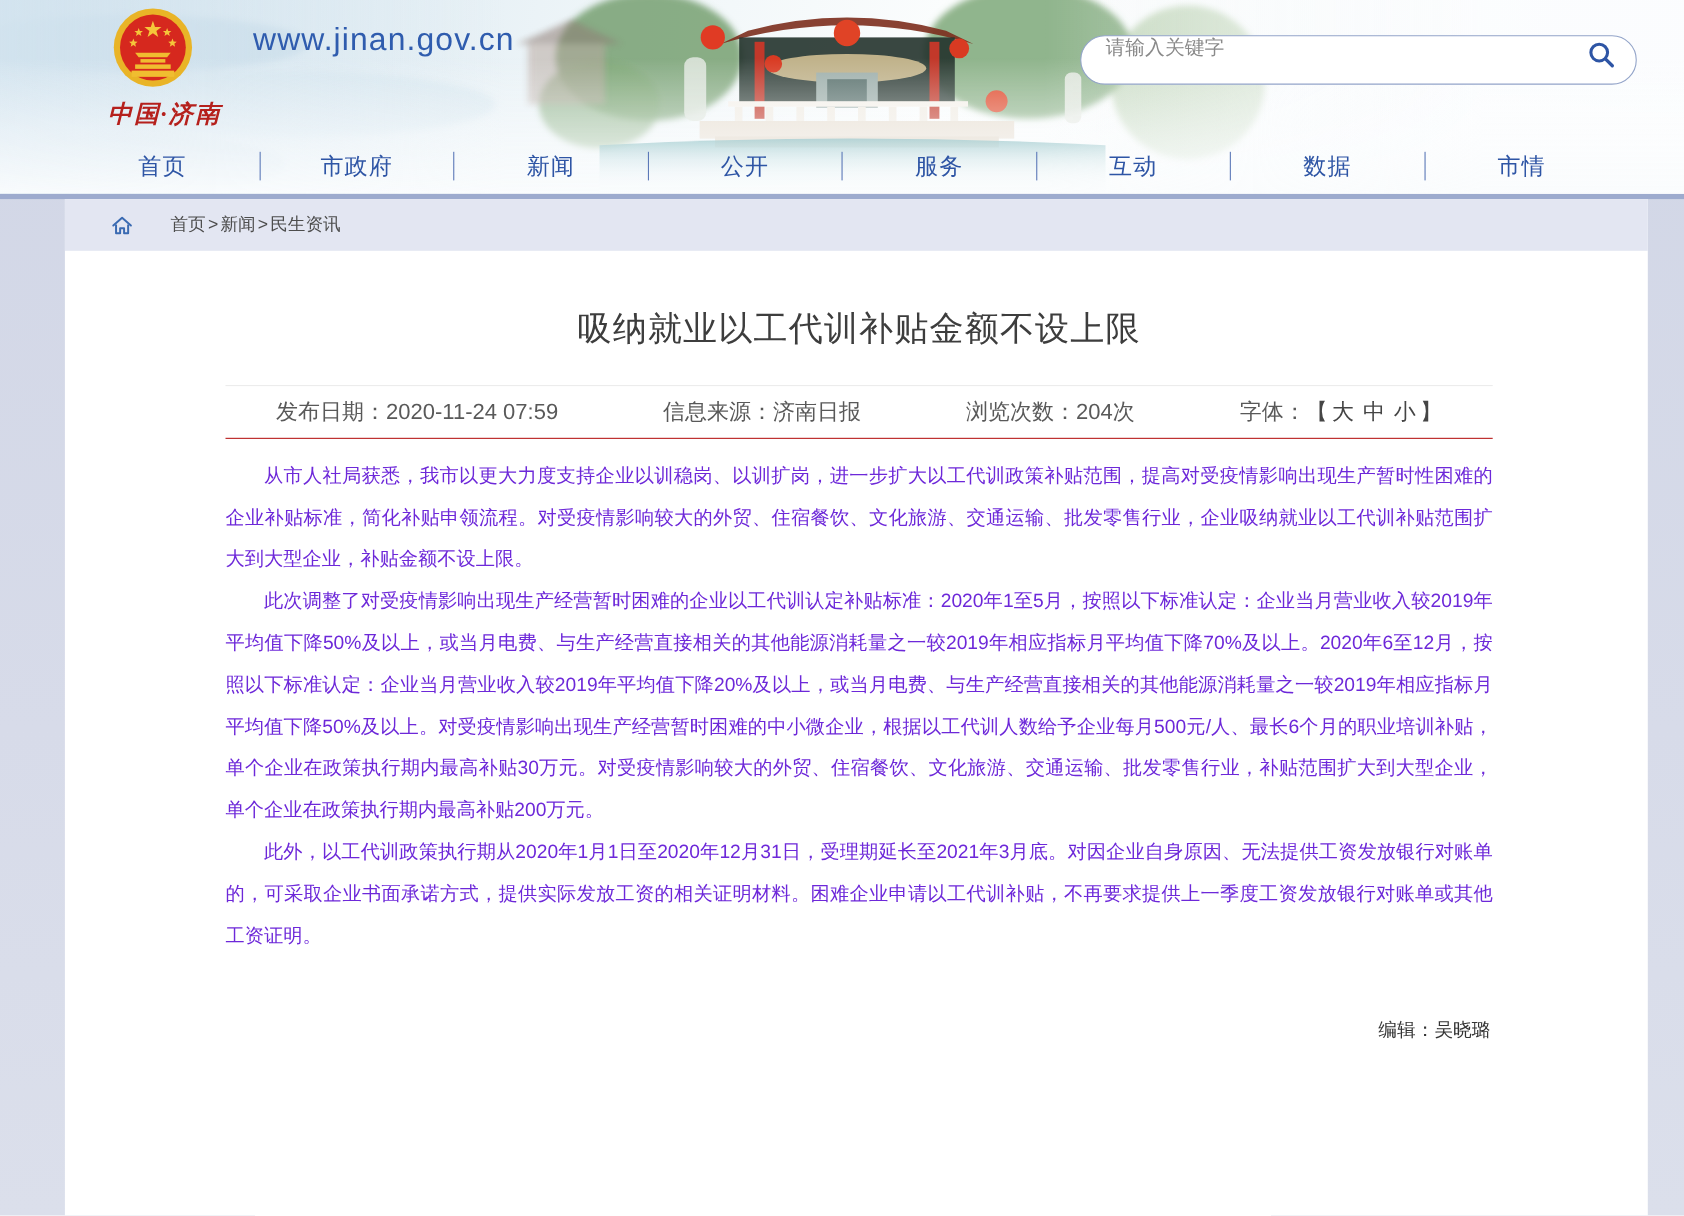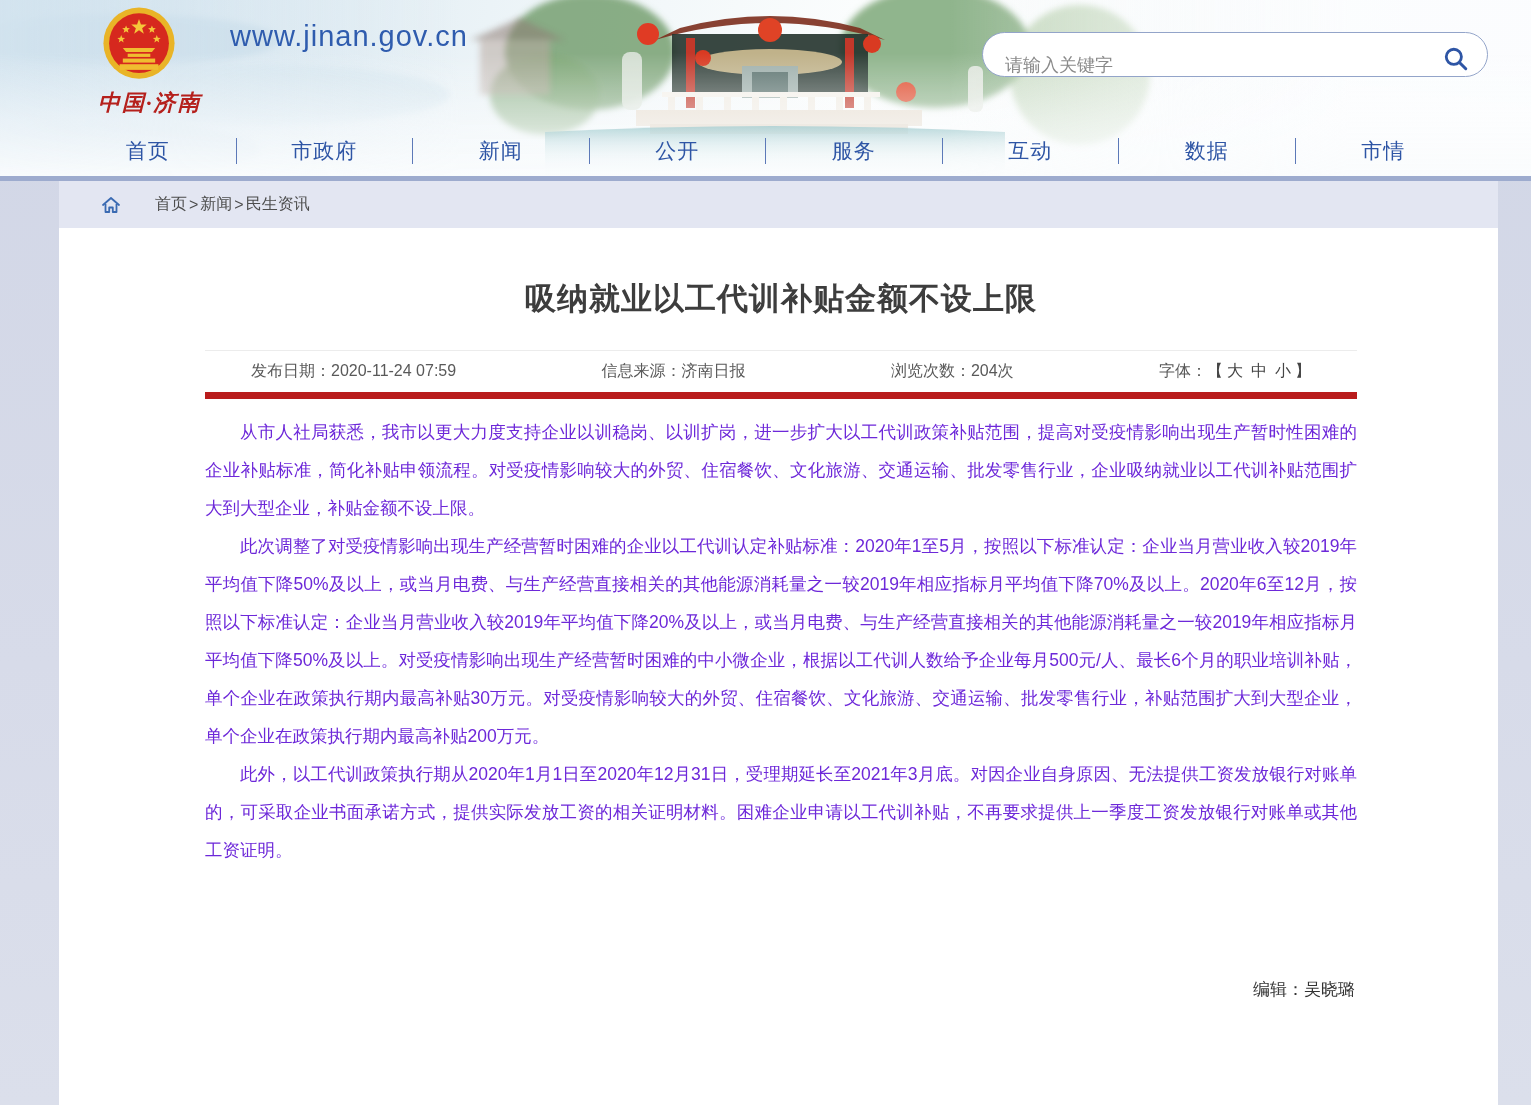--- a/index.html
+++ b/index.html
@@ -32,21 +32,21 @@
     font-family: "Liberation Serif", "DejaVu Serif", serif;
     font-weight: bold; color: #b5201c; font-size: 22px; letter-spacing: 2px;
     margin-top: 2px; font-style: italic;
   }
   .title-block { position: absolute; left: 230px; top: 16px; }
   .site-name { color: #2c55a8; font-size: 44px; font-weight: bold; letter-spacing: 3px; line-height: 1.2; }
   .site-url { color: #2f5cae; font-size: 29px; letter-spacing: 1px; margin-top: 4px; }
   .search-box {
     position: absolute; right: 43px; top: 32px; width: 506px; height: 45px;
     background: #ffffff; border: 1px solid #93a4c9; border-radius: 23px;
-    display: flex; align-items: flex-end; padding: 0 14px 0 22px;
+    display: flex; align-items: flex-start; padding: 0 14px 0 22px;
   }
   .search-input {
     flex: 1; border: none; outline: none; background: transparent;
     font-size: 18px; color: #333; font-family: inherit;
   }
   .search-input::placeholder { color: #8a8a8a; }
   .search-btn { background: none; border: none; cursor: pointer; width: 34px; height: 34px; display: flex; align-items: center; justify-content: center; }
 
   
   .main-nav {
@@ -70,41 +70,41 @@
     height: 47px; background: #e3e6f2;
     display: flex; align-items: center; padding-left: 42px;
   }
   .home-icon { margin-right: 34px; display: flex; align-items: center; cursor: pointer; }
   .breadcrumb { font-size: 16px; color: #4d4d4d; display: flex; align-items: center; }
   .breadcrumb a { color: #4d4d4d; text-decoration: none; cursor: pointer; }
   .crumb-sep { margin: 0 2px; color: #4d4d4d; }
 
   .article { padding: 0 141px 0 146px; }
   .article-title {
-    text-align: center; color: #3d3d3d; font-size: 31px; font-weight: bold;
+    text-align: center; color: #3d3d3d; font-size: 31px; font-weight: normal;
     letter-spacing: 1px; padding-top: 50px;
   }
   .meta-row {
     margin-top: 30px; height: 49px;
-    border-top: 1px solid #ececec; border-bottom: 7px solid #b91c1c;
+    border-top: 1px solid #ececec; border-bottom: 1px solid #b91c1c;
     display: flex; align-items: center; justify-content: space-between;
-    padding: 0 46px; font-size: 16px; color: #595959;
+    padding: 0 46px; font-size: 20px; color: #595959;
   }
   .meta-item { white-space: nowrap; }
   .meta-value { color: #595959; }
   .font-size-ctl a { color: #454545; text-decoration: none; cursor: pointer; margin: 0 4px; }
   .font-bracket { color: #454545; }
 
   .article-body { margin-top: 14px; }
   .article-body p {
     font-size: 17.5px; color: #6d28d9; line-height: 38px;
     text-align: justify; text-indent: 2em;
   }
   .editor-line {
-    margin-top: 109px; text-align: right; font-size: 17px; color: #333;
+    margin-top: 56px; text-align: right; font-size: 17px; color: #333;
     padding-right: 2px;
   }
 </style>
 </head>
 <body>
 
 <header class="site-header">
 
   <svg class="header-scene" viewBox="0 0 1531 176" xmlns="http://www.w3.org/2000/svg">
     <defs>

